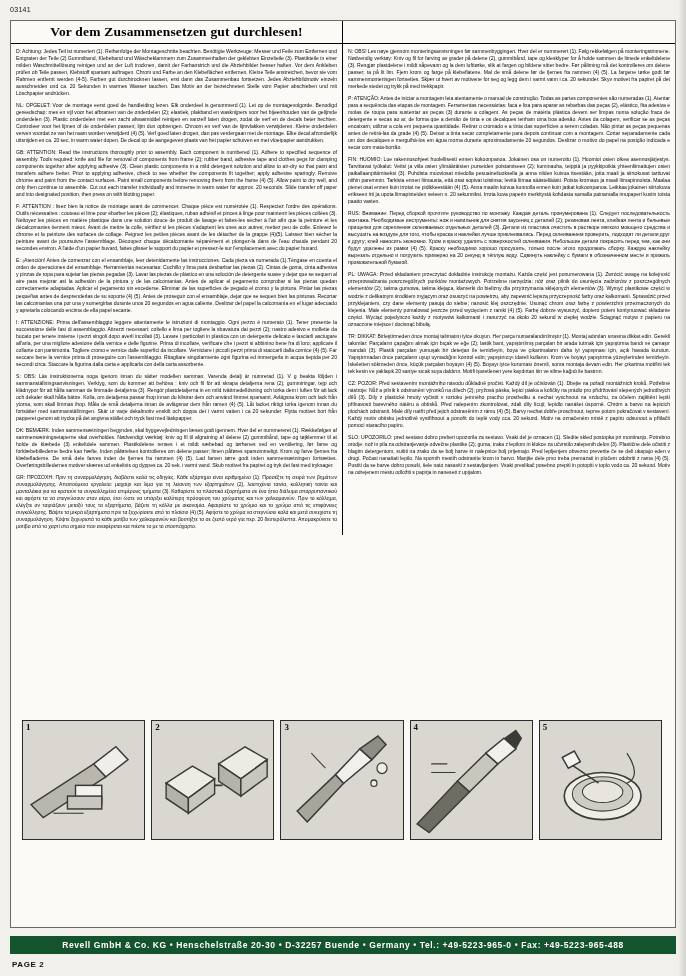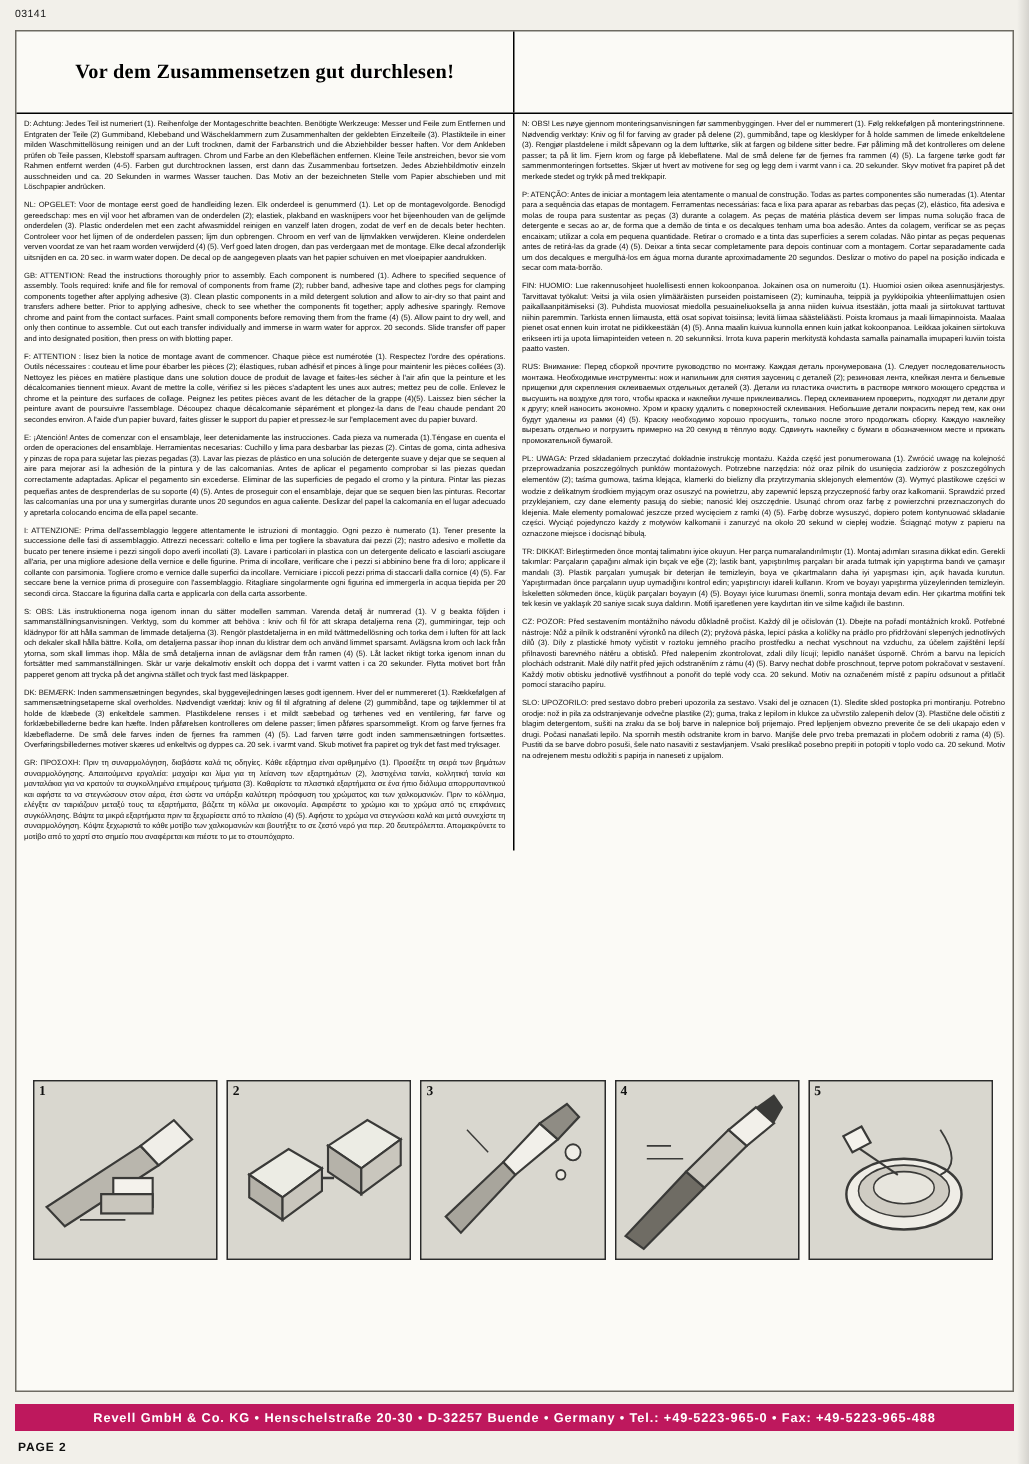--- a/index.html
+++ b/index.html
@@ -45,21 +45,21 @@
     box-sizing: border-box;
     border-bottom: 1px solid #000;
   }
   .headbar .col {
     width: 50%;
     box-sizing: border-box;
     padding: 3px 4px 3px 4px;
   }
   .headbar .col.left { border-right: 1px solid #000; }
   .headbar h1 {
-    margin: 16px;
+    margin: 0;
     font-family: "Liberation Serif", serif;
     font-weight: bold;
     font-size: 13.5px;
     letter-spacing: 0.2px;
     text-align: center;
     color: #000;
   }
   .columns {
     display: flex;
     width: 100%;
@@ -105,21 +105,21 @@
     color: #111;
     z-index: 3;
   }
   .step svg { display: block; width: 100%; height: 100%; }
   .footer {
     position: absolute;
     left: 10px;
     top: 936px;
     width: 666px;
     height: 18px;
-    background: #be185d;
+    background: #14532d;
     color: #ffffff;
     display: flex;
     align-items: center;
     justify-content: center;
     box-sizing: border-box;
   }
   .footer-text {
     font-family: "Liberation Sans", sans-serif;
     font-size: 8.5px;
     font-weight: bold;

